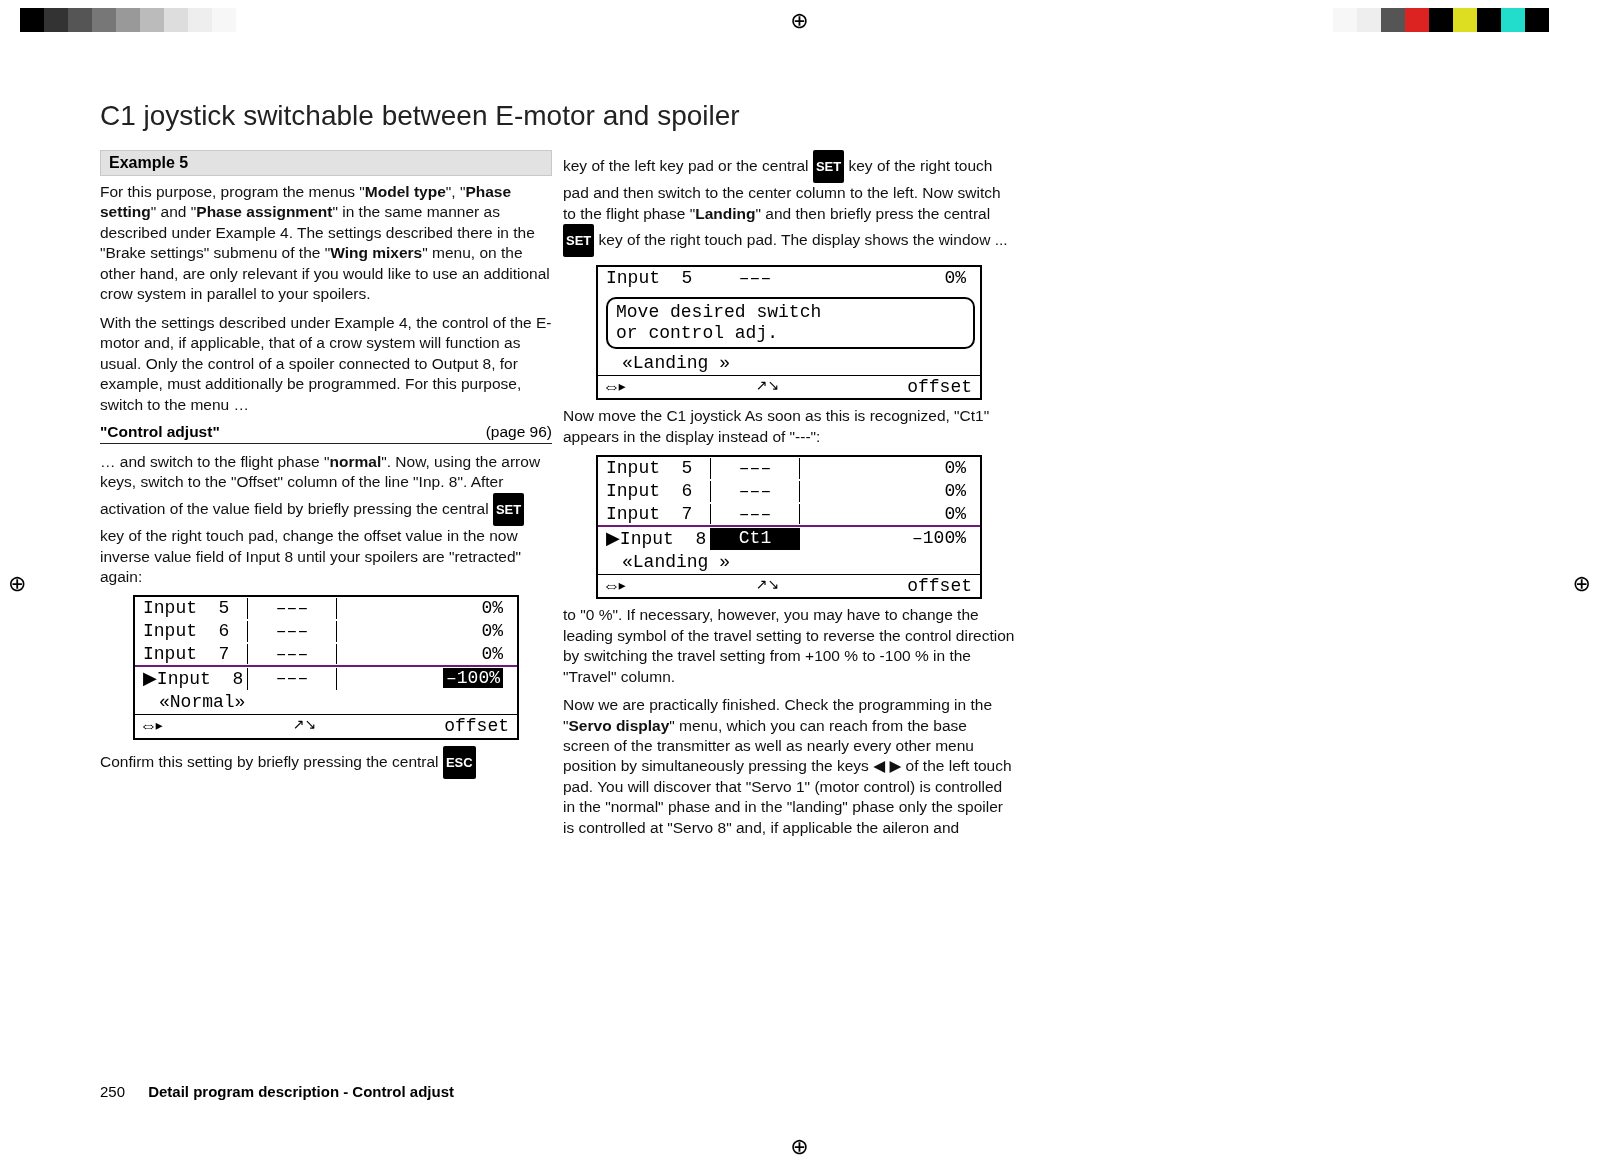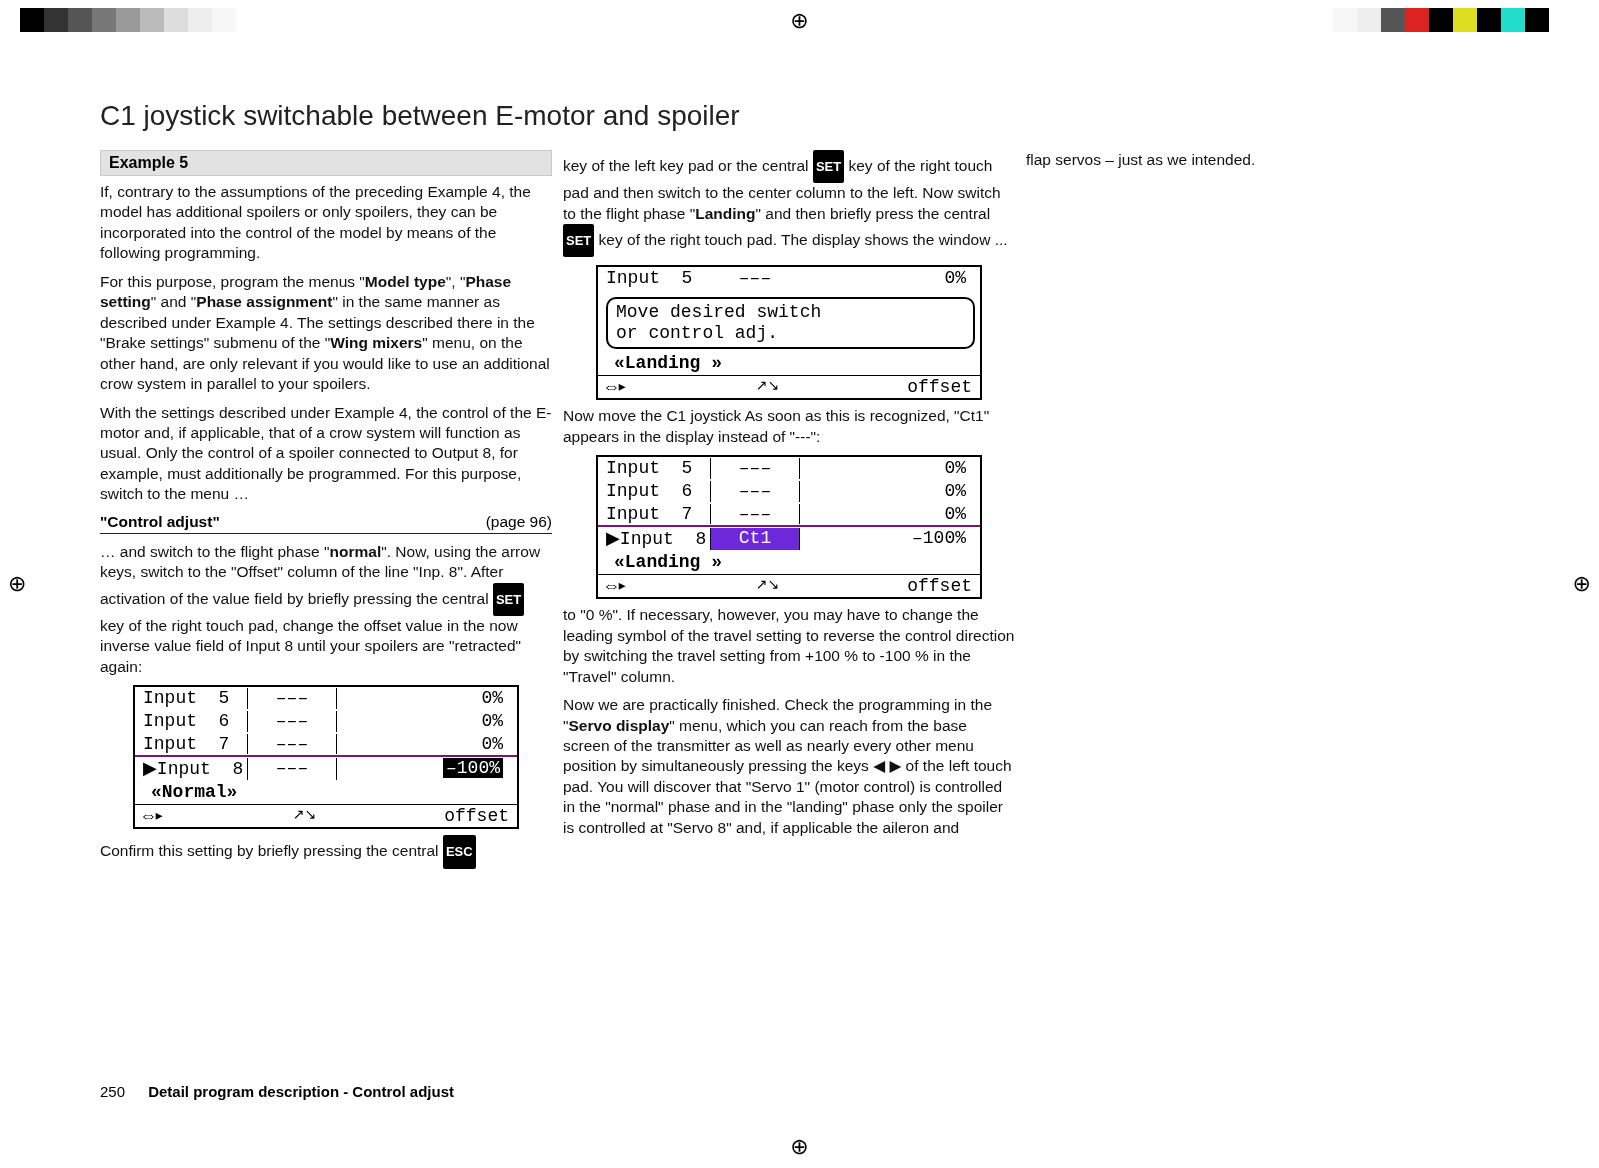--- a/index.html
+++ b/index.html
@@ -69,24 +69,24 @@
     border: 2px solid #000;
     font-family: "Courier New", monospace;
     font-size: 18px;
     line-height: 1.15;
   }
   .lcd-row { display:flex; padding:1px 8px; white-space:pre; }
   .lcd-col1{flex:0 0 104px;}
   .lcd-ctrl{flex:0 0 90px; text-align:center; border-left:1px solid #000;border-right:1px solid #000;}
   .lcd-val{flex:1; text-align:right; padding-right:6px;}
   .lcd-sep{border-top:2px solid #701a75;}
-  .lcd-phase{padding:1px 16px;font-weight:bold;}
+  .lcd-phase{padding:1px 24px;}
   .lcd-foot{display:flex;justify-content:space-between;padding:1px 8px;border-top:1px solid #000;}
   .ptr{font-family:Arial;}
-  .highlight .lcd-ctrl{background:#6d28d9;color:#fff;}
+  .highlight .lcd-ctrl{background:#000000;color:#fff;}
   .highlight-val .lcd-val span{background:#000;color:#fff;padding:0 3px;}
   .overlay-lcd { position:relative; }
   .overlay-box{
     position:absolute;
     top:30px;
     left:8px;
     right:5px;
     border:2px solid #000;
     border-radius:10px;
     background:#fff;
@@ -145,21 +145,20 @@
 <div class="regmark-right">⊕</div>
 
 <div class="page">
   <h1 class="title">C1 joystick switchable between E-motor and spoiler</h1>
 
   <div class="columns">
 
     <div class="col">
       <div class="example-header">Example 5</div>
 
-      <p>If, contrary to the assumptions of the preceding Example 4, the model has additional spoilers or only spoilers, they can be incorporated into the control of the model by means of the following programming.</p>
 
       <p>
         <span>For this purpose, program the menus "</span><span class="bold">Model type</span><span>", "</span><span class="bold">Phase setting</span><span>" and "</span><span class="bold">Phase assignment</span><span>" in the same manner as described under Example 4. The settings described there in the "Brake settings" submenu of the "</span><span class="bold">Wing mixers</span><span>" menu, on the other hand, are only relevant if you would like to use an additional crow system in parallel to your spoilers.</span>
       </p>
 
       <p>With the settings described under Example 4, the control of the E-motor and, if applicable, that of a crow system will function as usual. Only the control of a spoiler connected to Output 8, for example, must additionally be programmed. For this purpose, switch to the menu …</p>
 
       <div class="ref-row">
         <span class="bold">"Control adjust"</span>
         <span>(page 96)</span>
@@ -221,22 +220,19 @@
             <span>offset</span>
           </div>
       </div>
 
       <p>to "0 %". If necessary, however, you may have to change the leading symbol of the travel setting to reverse the control direction by switching the travel setting from +100 % to -100 % in the "Travel" column.</p>
       <p>
         <span>Now we are practically finished. Check the programming in the "</span><span class="bold">Servo display</span><span>" menu, which you can reach from the base screen of the transmitter as well as nearly every other menu position by simultaneously pressing the keys ◀ ▶  of the left touch pad. You will discover that "Servo 1" (motor control) is controlled in the "normal" phase and in the "landing" phase only the spoiler is controlled at "Servo 8" and, if applicable the aileron and</span>
       </p>
     </div>
 
-    <div class="col">
-      <p>flap servos – just as we intended.</p>
-    </div>
   </div>
 
   <div class="footer">
     <span class="pagenum">250</span>
     <span class="bold">Detail program description - Control adjust</span>
   </div>
 </div>
 
 </body></html>

